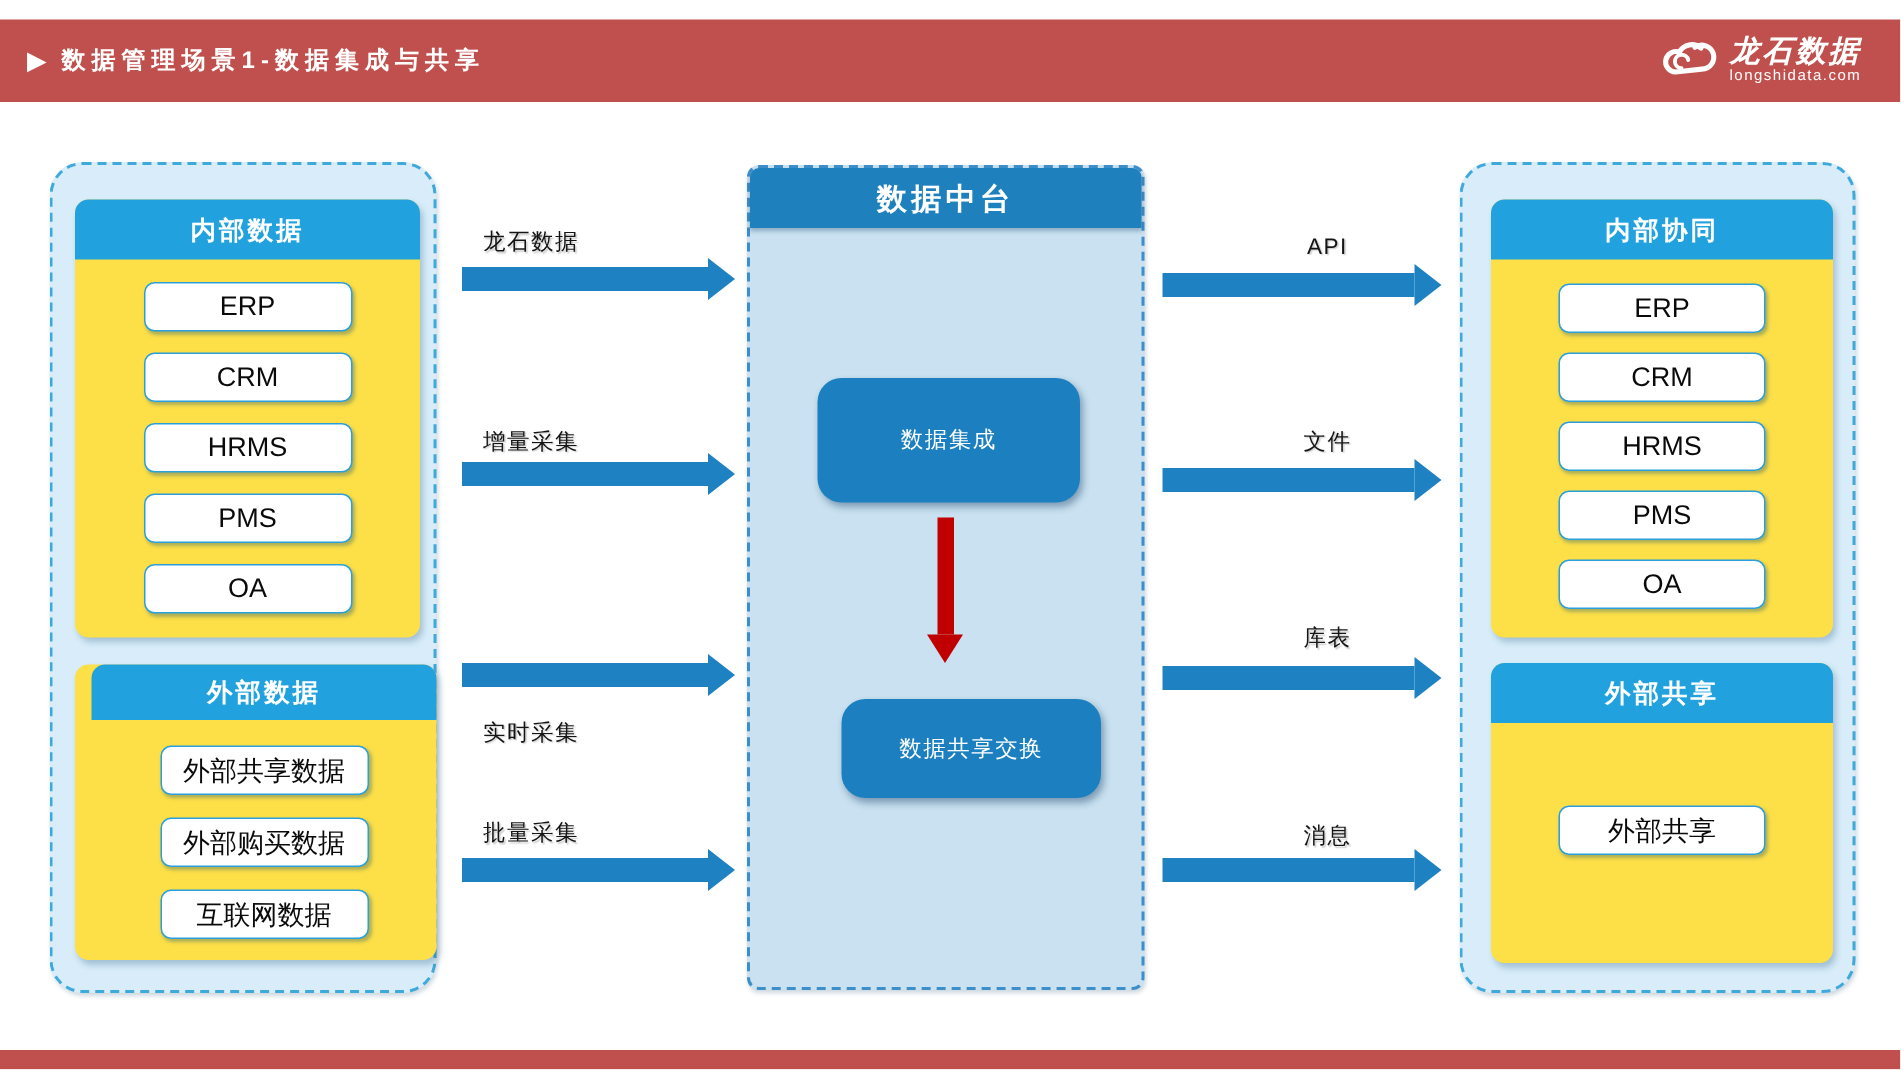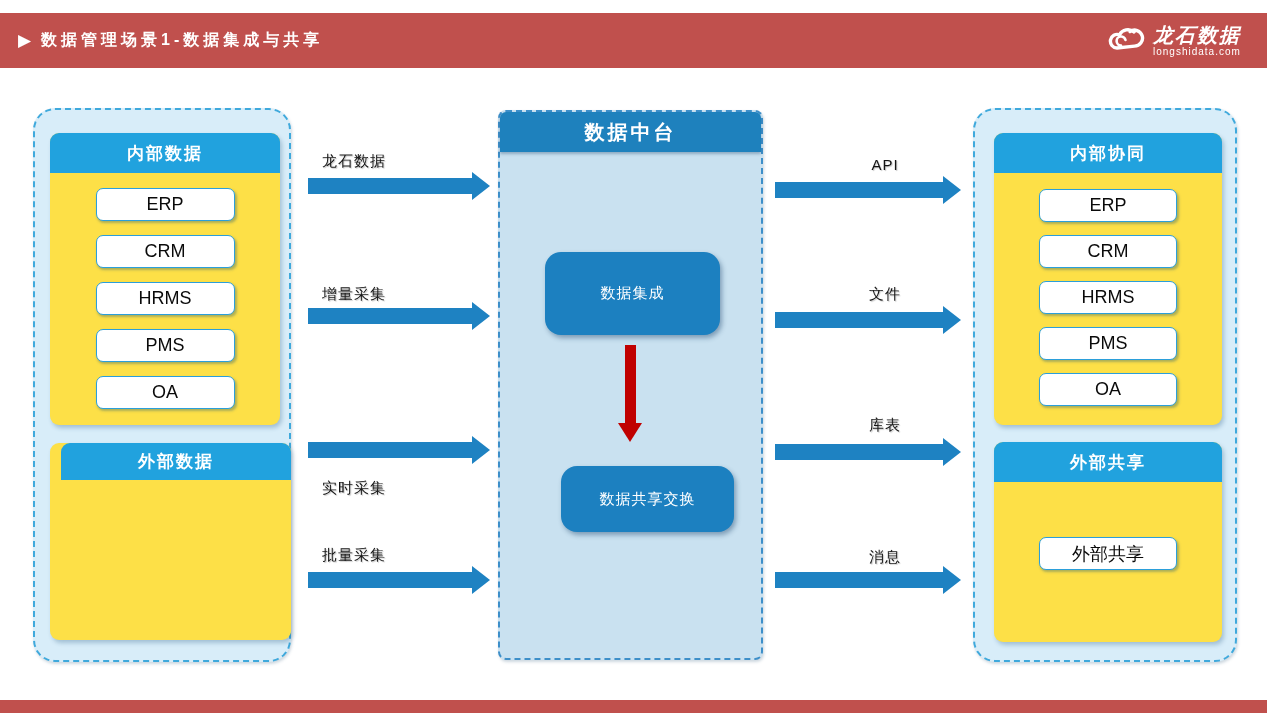--- a/index.html
+++ b/index.html
@@ -109,20 +109,25 @@
       <div class="items">
         <div class="item">ERP</div>
         <div class="item">CRM</div>
         <div class="item">HRMS</div>
         <div class="item">PMS</div>
         <div class="item">OA</div>
       </div>
     </div>
     <div class="sec l-sec2">
       <div class="sec-h short">外部数据</div>
+      <div class="items">
+        <div class="item">外部共享数据</div>
+        <div class="item">外部购买数据</div>
+        <div class="item">互联网数据</div>
+      </div>
     </div>
   </div>
 
   <div class="albl in t1">龙石数据</div>
   <div class="harrow in a1">
       <div class="shaft"></div>
       <div class="head"></div>
     </div>
   <div class="albl in t2">增量采集</div>
   <div class="harrow in a2">

